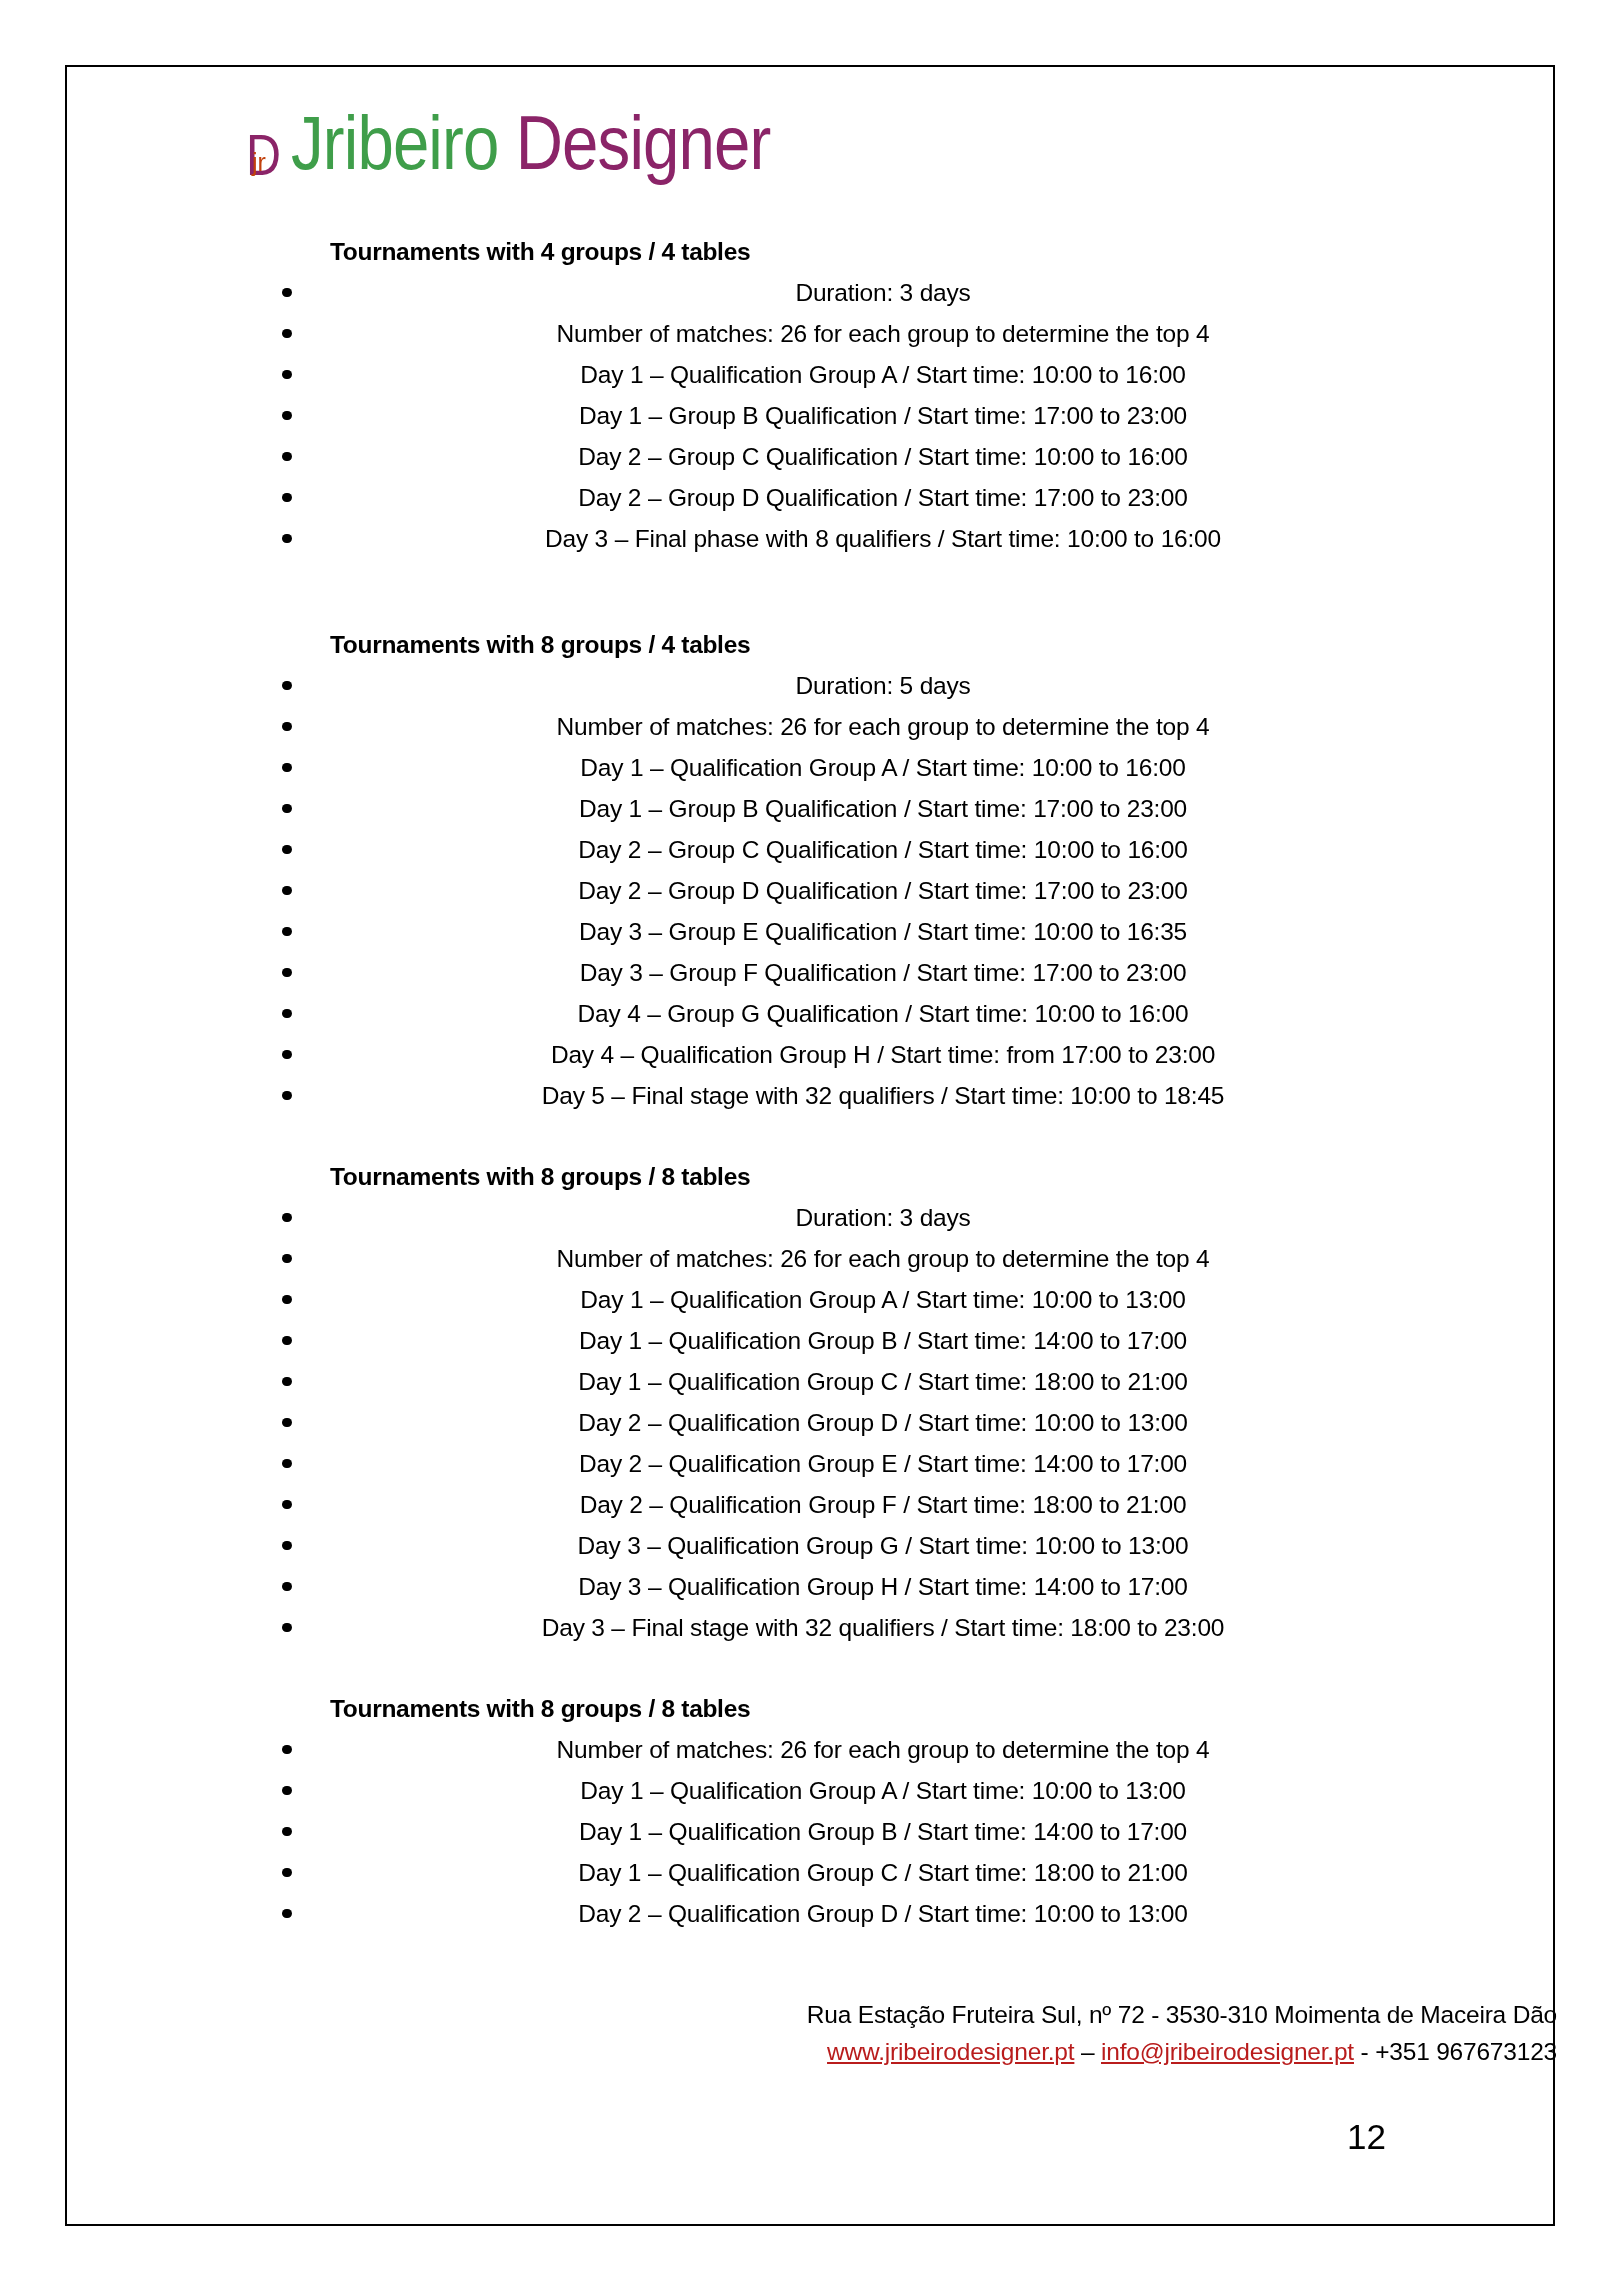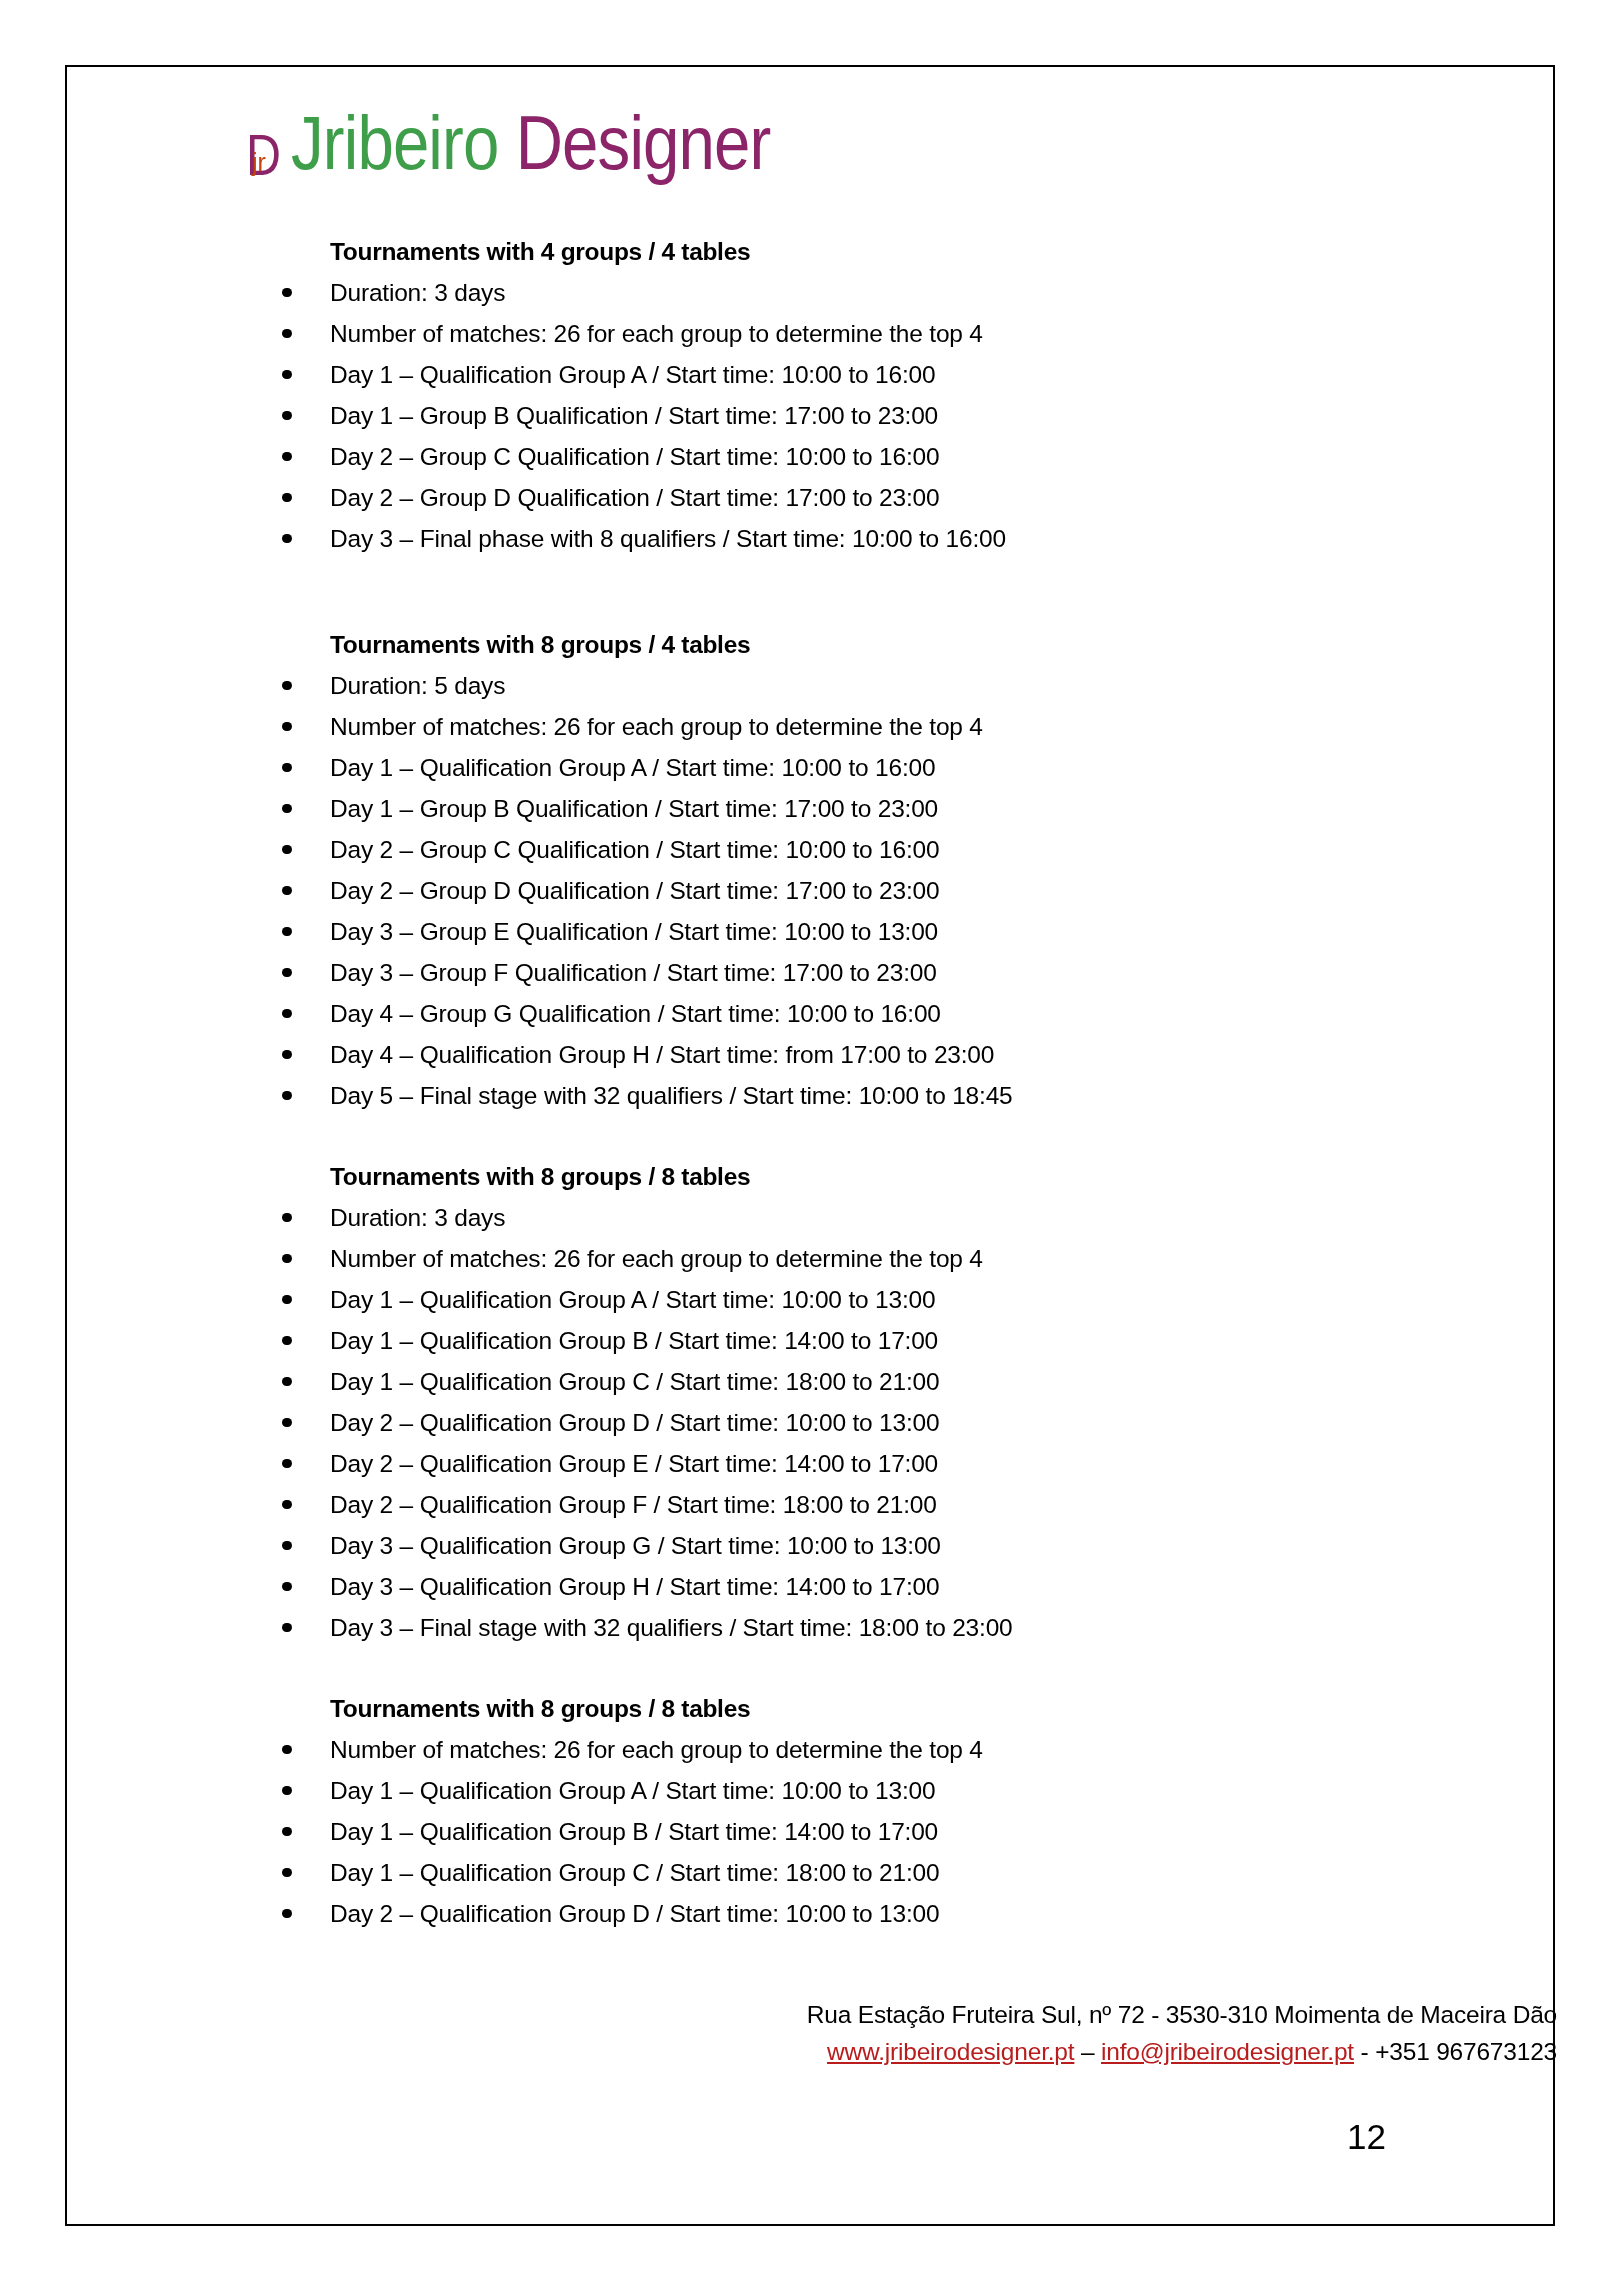--- a/index.html
+++ b/index.html
@@ -14,21 +14,21 @@
   .logo-mark .jr { position: absolute; left: 5.9px; top: 17.6px; font-size: 25px; line-height: 23.5px; color: #c2410c; }
   .logo-text { font-size: 76px; line-height: 98px; white-space: nowrap; letter-spacing: -1px;
                transform: scaleX(0.86); transform-origin: left bottom; }
   .logo-green { color: #3f9e4a; }
   .logo-purple { color: #8b2468; }
 
   .content { position: absolute; left: 0; top: 231px; width: 1436px; }
   .section { position: relative; }
   .heading { position: relative; height: 41px; line-height: 41px; padding-left: 330px;
              font-weight: bold; font-size: 24.5px; white-space: nowrap; letter-spacing: -0.3px; }
-  .items { list-style: none; margin: 0; padding: 0; }
+  .items { list-style: none; margin: 0; padding: 0; text-align: center; }
   .item { position: relative; height: 41px; line-height: 41px; padding-left: 330px;
           font-size: 24.5px; white-space: nowrap; letter-spacing: -0.2px; }
   .bullet { position: absolute; left: 282px; top: 15.7px; width: 9.8px; height: 9.8px;
             border-radius: 50%; background: #000; }
   .gap-large { height: 65px; }
   .gap-small { height: 40px; }
 
   .footer { position: absolute; left: 65px; width: 1492px; top: 1996px; text-align: right;
             font-size: 24.5px; line-height: 37px; letter-spacing: -0.2px; }
   .footer-line { white-space: nowrap; }
@@ -66,21 +66,21 @@
 
   <div class="section">
     <div class="heading">Tournaments with 8 groups / 4 tables</div>
     <ul class="items">
       <li class="item"><span class="bullet"></span><span>Duration: 5 days</span></li>
       <li class="item"><span class="bullet"></span><span>Number of matches: 26 for each group to determine the top 4</span></li>
       <li class="item"><span class="bullet"></span><span>Day 1 – Qualification Group A / Start time: 10:00 to 16:00</span></li>
       <li class="item"><span class="bullet"></span><span>Day 1 – Group B Qualification / Start time: 17:00 to 23:00</span></li>
       <li class="item"><span class="bullet"></span><span>Day 2 – Group C Qualification / Start time: 10:00 to 16:00</span></li>
       <li class="item"><span class="bullet"></span><span>Day 2 – Group D Qualification / Start time: 17:00 to 23:00</span></li>
-      <li class="item"><span class="bullet"></span><span>Day 3 – Group E Qualification / Start time: 10:00 to 13:00</span></li>
+      <li class="item"><span class="bullet"></span><span>Day 3 – Group E Qualification / Start time: 10:00 to 16:35</span></li>
       <li class="item"><span class="bullet"></span><span>Day 3 – Group F Qualification / Start time: 17:00 to 23:00</span></li>
       <li class="item"><span class="bullet"></span><span>Day 4 – Group G Qualification / Start time: 10:00 to 16:00</span></li>
       <li class="item"><span class="bullet"></span><span>Day 4 – Qualification Group H / Start time: from 17:00 to 23:00</span></li>
       <li class="item"><span class="bullet"></span><span>Day 5 – Final stage with 32 qualifiers / Start time: 10:00 to 18:45</span></li>
     </ul>
   </div>
   <div class="gap-small"></div>
 
   <div class="section">
     <div class="heading">Tournaments with 8 groups / 8 tables</div>

